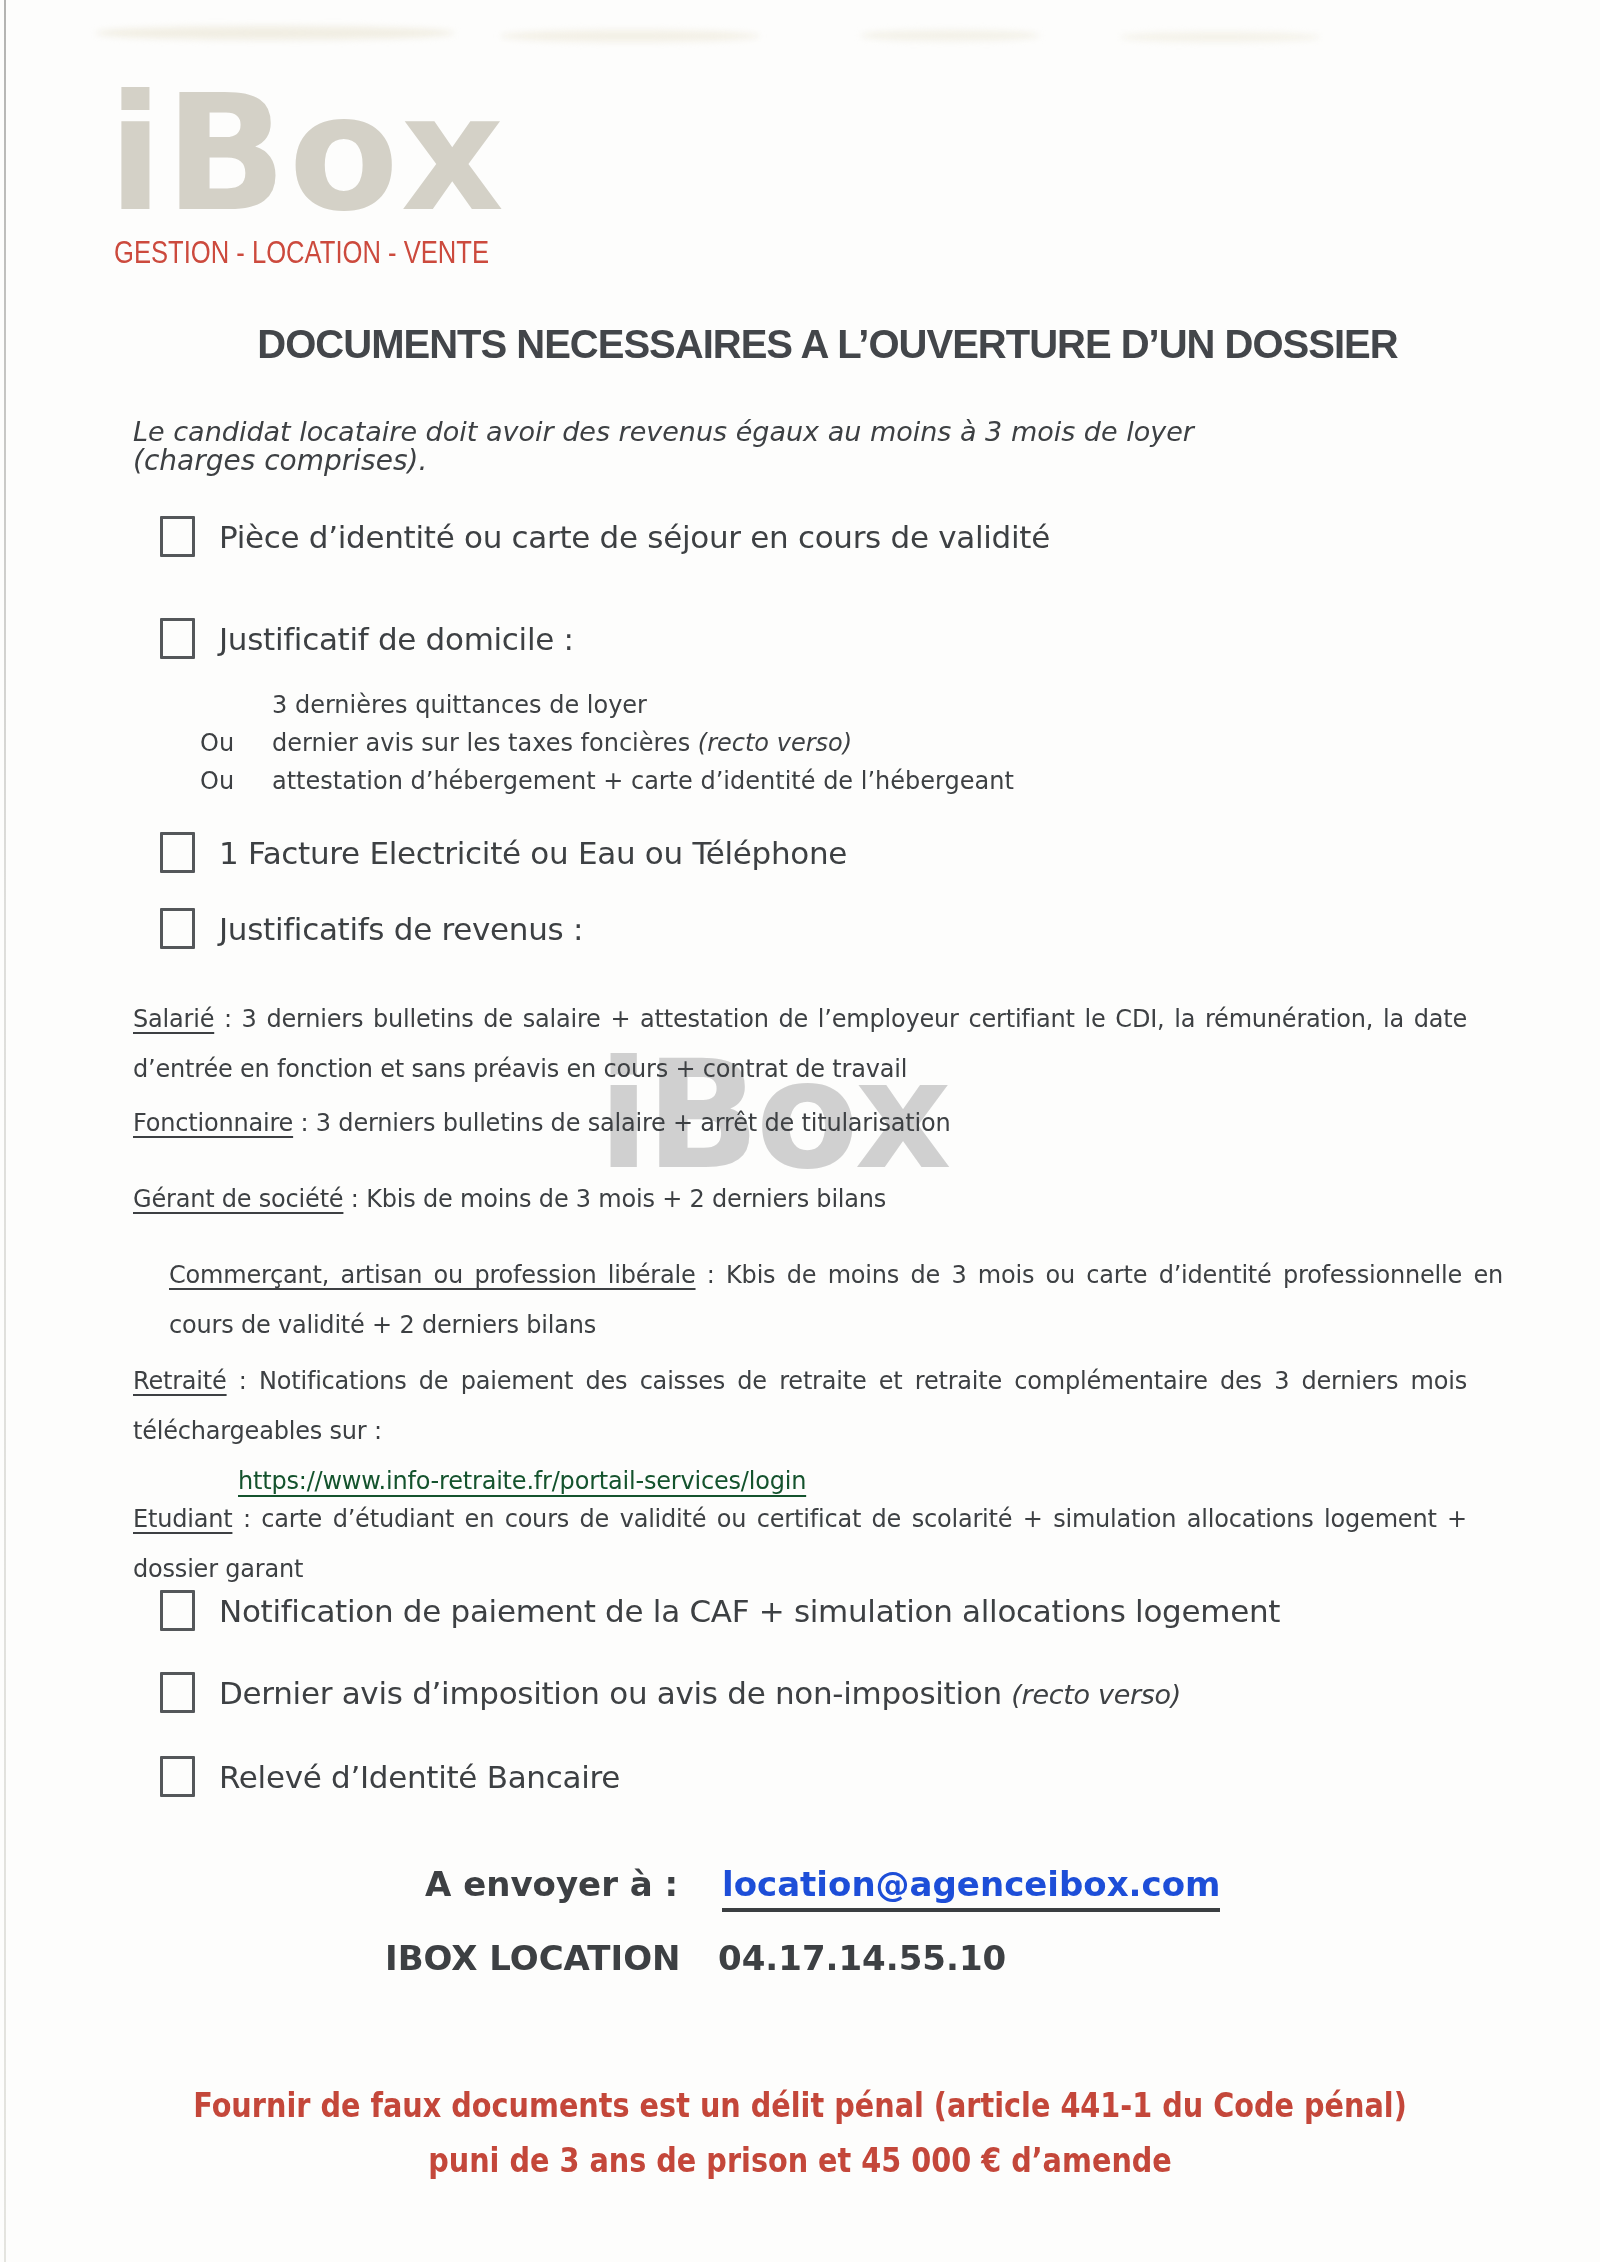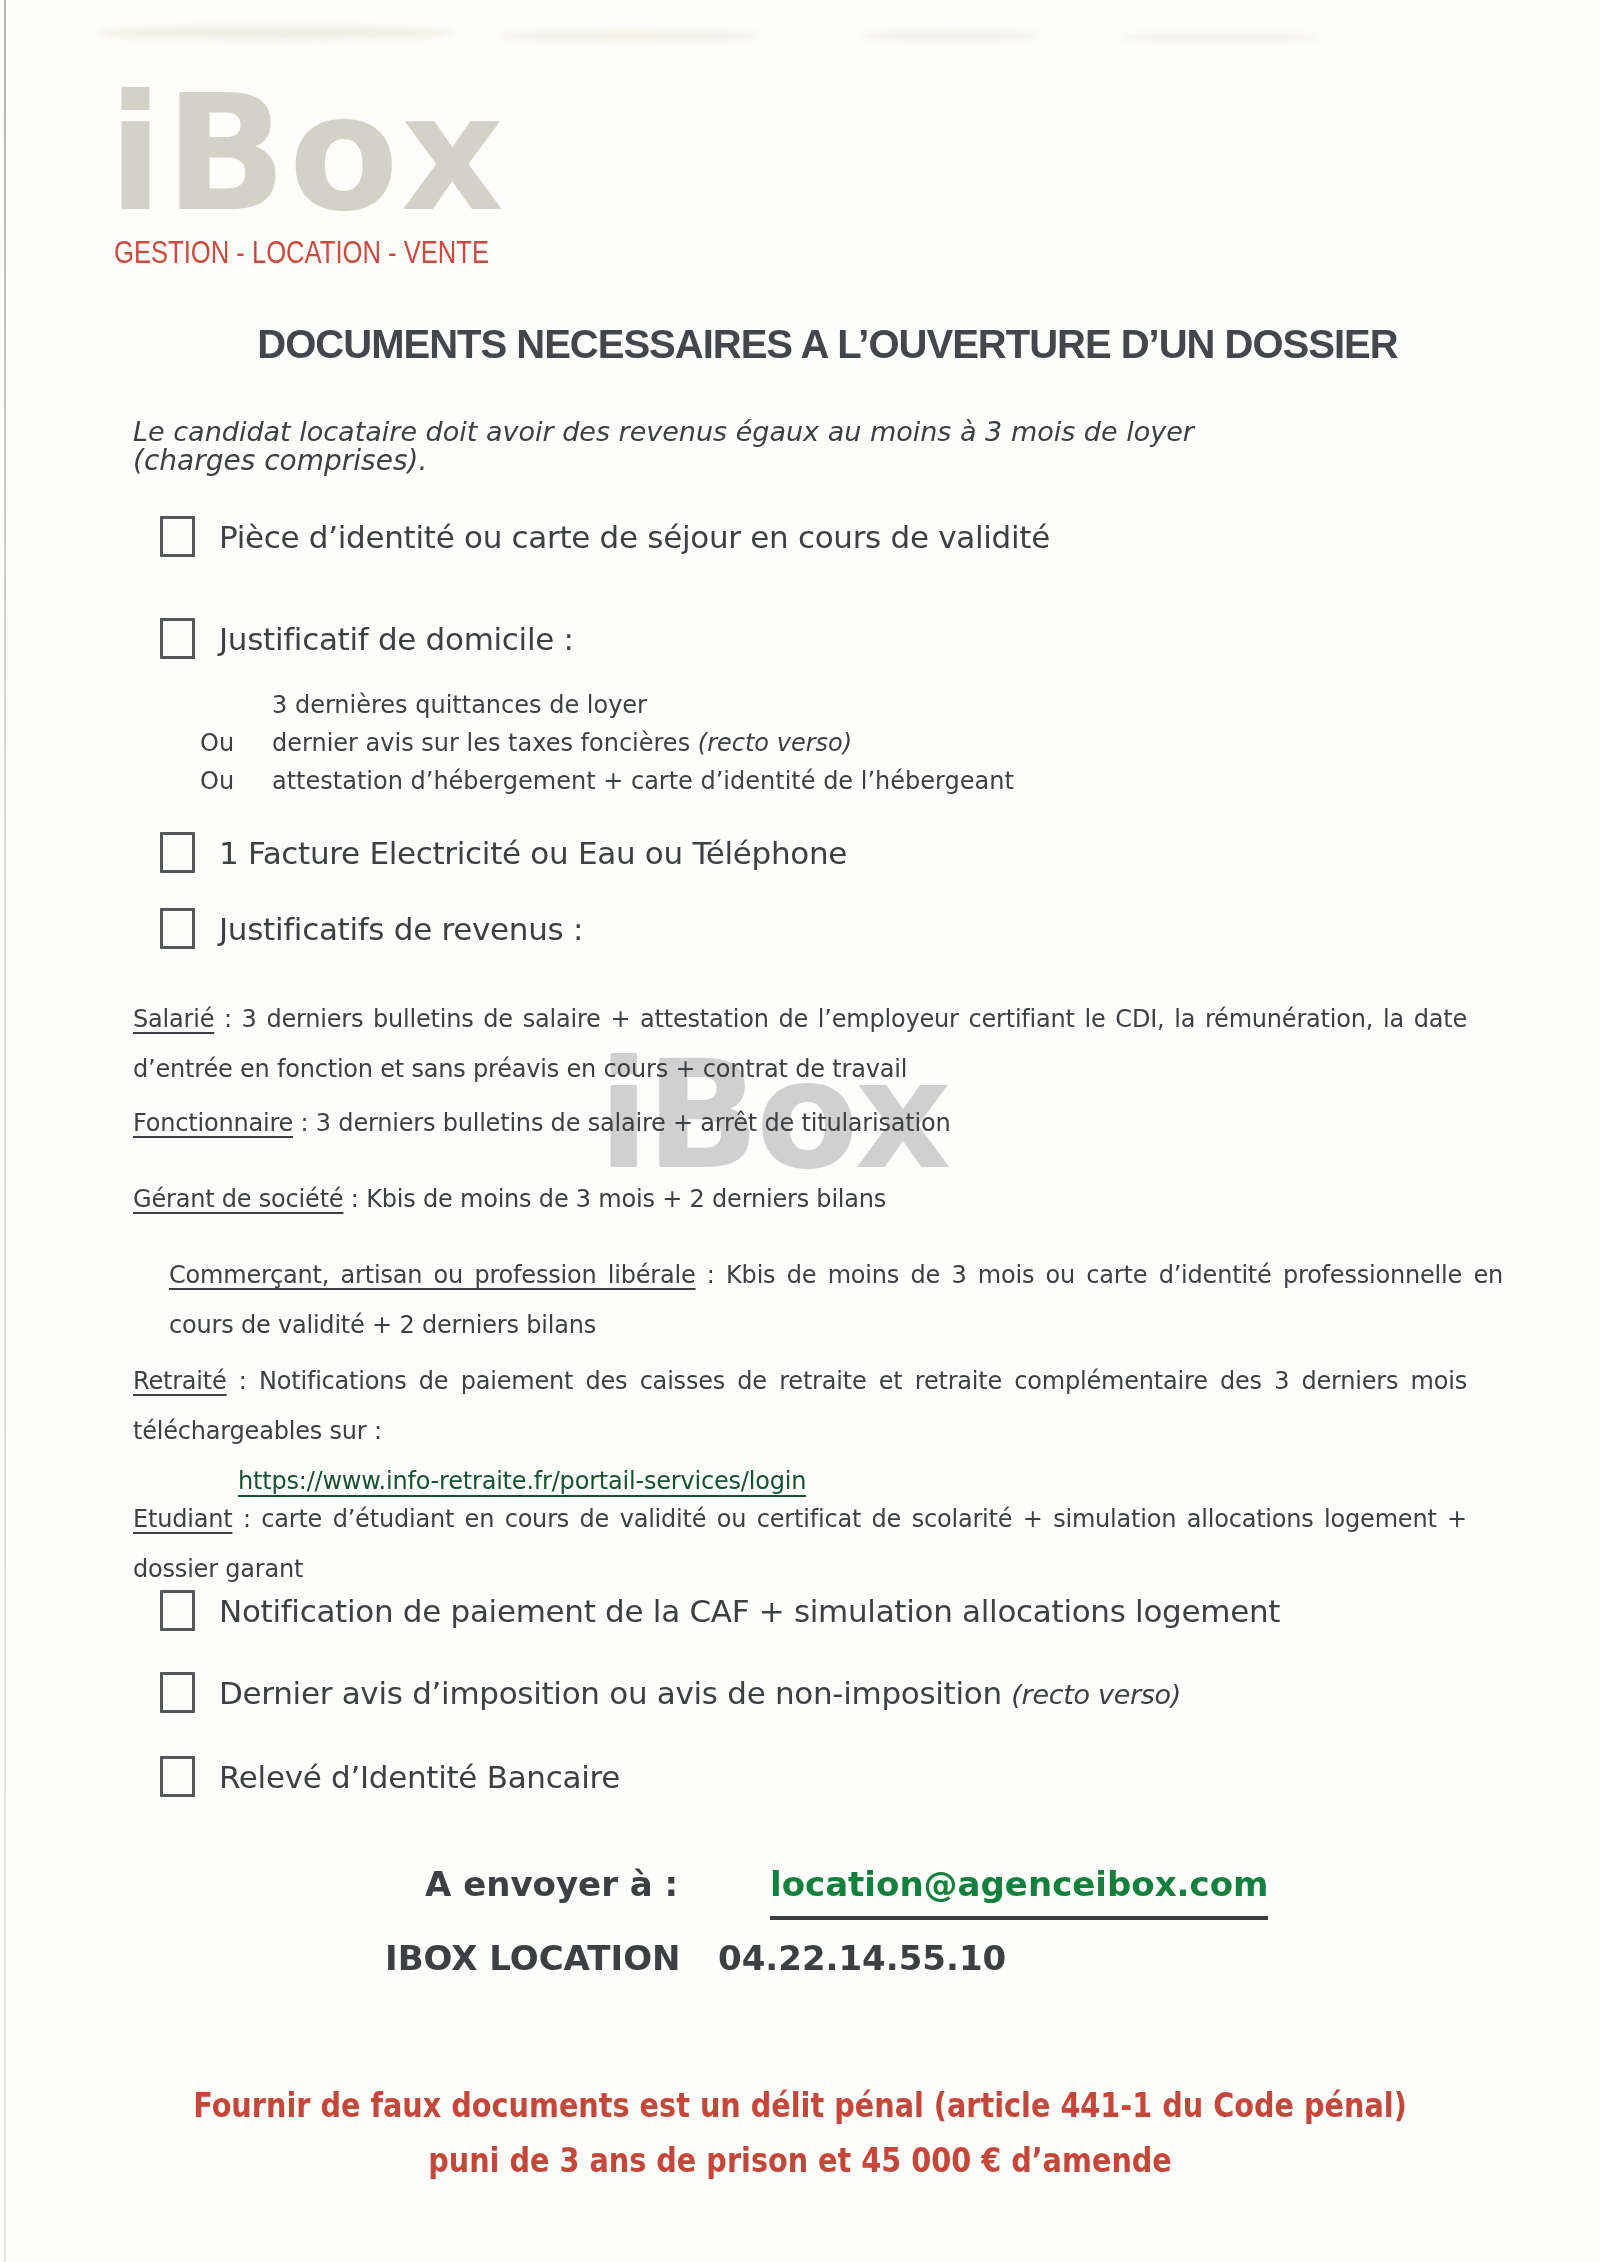--- a/index.html
+++ b/index.html
@@ -56,22 +56,22 @@
   .cat.just{ text-align:justify; }
   .cat .head{ text-decoration:underline; text-decoration-thickness:2px; text-underline-offset:5px; }
   .salarie{ top:994px; } .fonctionnaire{ top:1098px; } .gerant{ top:1174px; }
   .commercant{ top:1250px;margin-left:36px; } .retraite{ top:1356px; } .etudiant{ top:1494px; }
   .portal-link{ display:inline-block; margin-left:105px; color:#14532d;
     text-decoration:underline; text-decoration-thickness:2px; text-underline-offset:6px;
     cursor:pointer; }
 
   .send-row{ top:1864px; left:0; width:1600px; font-weight:bold; font-size:34px; }
   .send-label{ position:absolute; left:425px; }
-  .email{ position:absolute; left:722px; color:#15803d; text-decoration:none;
-    border-bottom:4px solid #3b3e41; padding-bottom:12px; cursor:pointer;margin-left:48px; }
+  .email{ position:absolute; left:722px; color:#1d4ed8; text-decoration:none;
+    border-bottom:4px solid #3b3e41; padding-bottom:4px; cursor:pointer; }
   .agency-row{ top:1938px; left:0; width:1600px; font-weight:bold; font-size:34px; }
   .agency-name{ position:absolute; left:385px; }
   .agency-phone{ position:absolute; left:718px; }
 
   .warning{ top:2078px; left:0; width:1600px; text-align:center;
     color:#c4473a; font-weight:bold; font-size:33px; line-height:55px;
     transform:scaleX(.87); transform-origin:center; }
 </style>
 </head>
 <body>
@@ -158,21 +158,21 @@
     <span class="lbl">Relevé d’Identité Bancaire</span>
   </div>
 
   <div class="z send-row">
     <span class="send-label">A envoyer à :</span>
     <a class="email">location@agenceibox.com</a>
   </div>
 
   <div class="z agency-row">
     <span class="agency-name">IBOX LOCATION</span>
-    <span class="agency-phone">04.22.14.55.10</span>
+    <span class="agency-phone">04.17.14.55.10</span>
   </div>
 
   <div class="z warning">
     <div>Fournir de faux documents est un délit pénal (article 441-1 du Code pénal)</div>
     <div>puni de 3 ans de prison et 45 000 € d’amende</div>
   </div>
 
 </div>
 
 </body></html>

